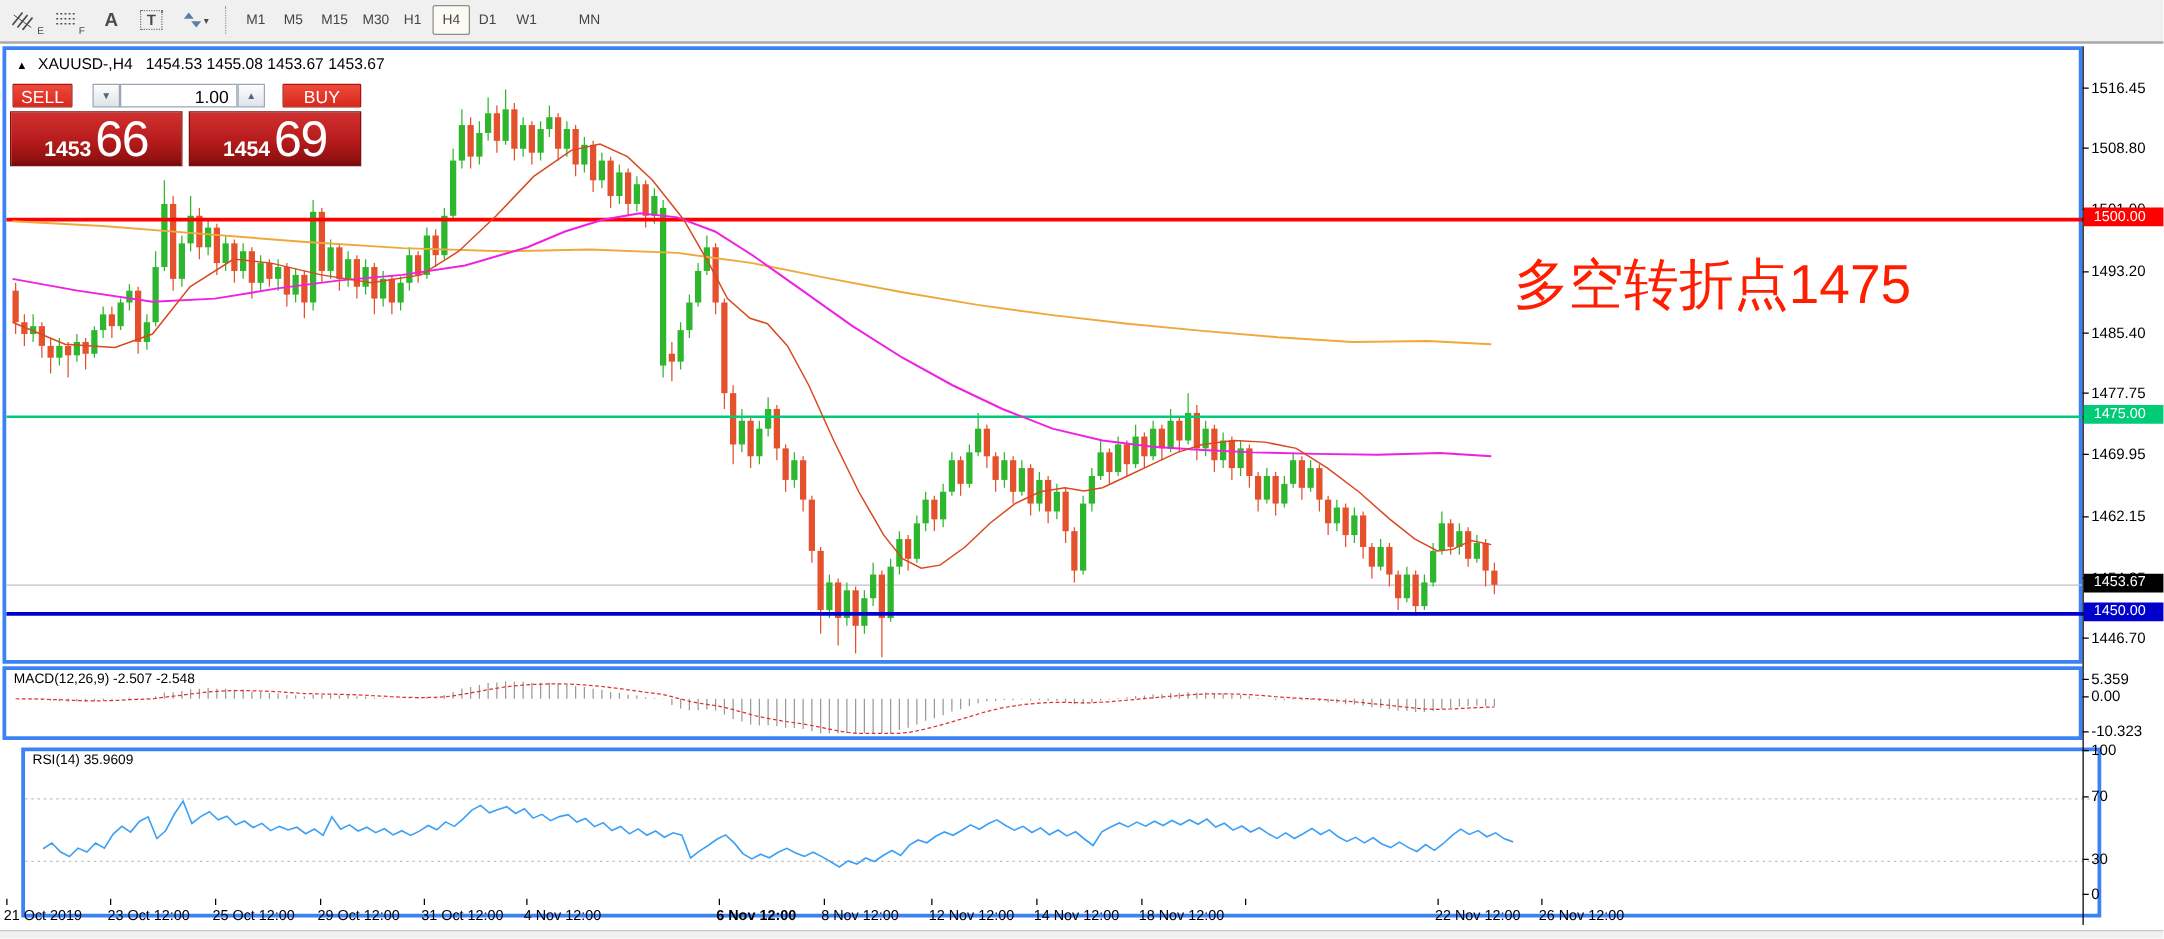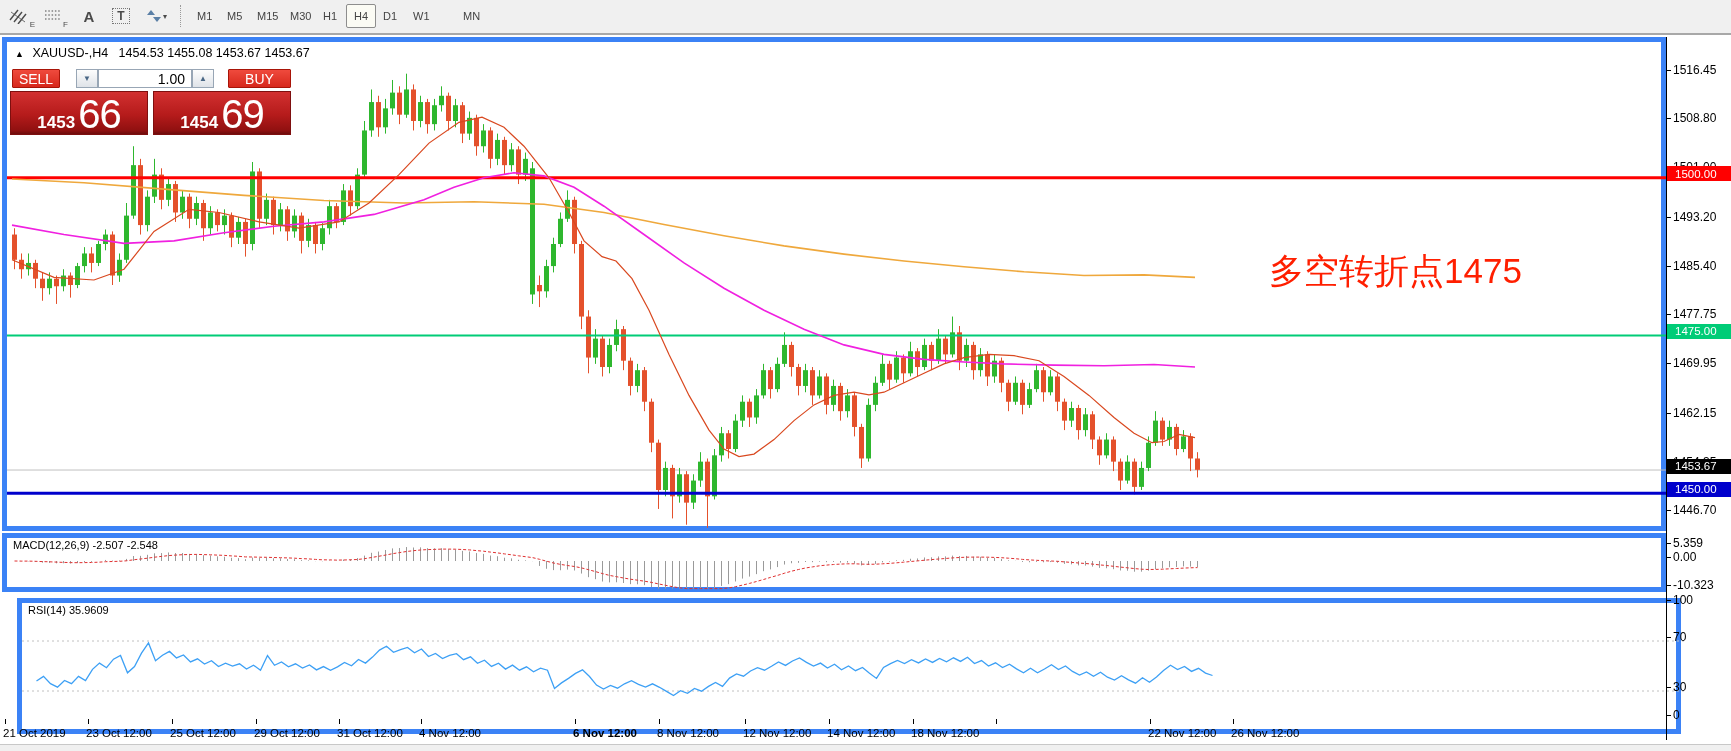--- a/index.html
+++ b/index.html
@@ -9,21 +9,21 @@
   #toolbar{position:absolute;left:0;top:0;width:1731px;height:33px;background:#f0f0f0;}
   #toolbar-divider{position:absolute;left:0;top:33px;width:1731px;height:2px;background:#a8a8a8;}
   .tool-btn{position:absolute;top:3px;height:26px;display:flex;align-items:center;justify-content:center;
             color:#4a4a4a;cursor:default;}
   .tool-sub{font-size:8px;color:#4a4a4a;align-self:flex-end;margin-left:1px;}
   .tb-sep{position:absolute;top:5px;height:22px;border-left:1px dotted #9a9a9a;}
   .tf-btn{position:absolute;top:4px;height:24px;padding:0 7px;display:flex;align-items:center;
           font-size:11px;color:#444;}
   .tf-btn.active{background:#fbfbf4;border:1px solid #8d8d8d;border-radius:2px;height:22px;}
   
-  .panel{position:absolute;left:2px;width:1664px;background:#fff;border:5px solid #3b82f6;box-sizing:border-box;}
+  .panel{position:absolute;left:2px;width:1664px;background:#fff;border:3px solid #3b82f6;box-sizing:border-box;}
   #main-panel{top:37px;height:494px;}
   #macd-panel{top:533px;height:59px;}
   #rsi-panel{top:598px;height:136px;margin-left:15px;}
   .panel svg{position:absolute;left:0;top:0;}
   .ind-label{position:absolute;left:6px;top:1px;font-size:11px;color:#000;white-space:nowrap;}
   
   #chart-title{position:absolute;left:8px;top:4px;font-size:12.5px;color:#000;white-space:nowrap;}
   #chart-title .tri{font-size:9px;margin-right:5px;}
   .trade-btn{position:absolute;height:19px;display:flex;align-items:center;justify-content:center;
              color:#fff;font-size:14px;background:linear-gradient(#ef4a3d,#d7281c);
@@ -33,21 +33,21 @@
             font-size:8px;color:#4a6785;}
   #vol-field{position:absolute;left:91px;top:27px;width:94px;height:19px;border:1px solid #98a6b5;
              box-sizing:border-box;background:#fff;font-size:14px;text-align:right;padding-right:6px;
              font-family:"Liberation Sans",sans-serif;}
   .price-pane{position:absolute;top:49px;width:138px;height:44px;color:#fff;
               background:linear-gradient(#d23030 0%,#b51b1b 55%,#8f1010 92%,#6d0c0c 100%);
               border:1px solid #7e0f0f;box-sizing:border-box;display:flex;align-items:baseline;justify-content:center;}
   .price-small{font-size:17px;font-weight:bold;margin-right:3px;}
   .price-big{font-size:40px;font-weight:500;letter-spacing:-1px;}
   
-  #annotation{position:absolute;left:1262px;top:158px;font-size:35px;white-space:nowrap;margin-top:48px;}
+  #annotation{position:absolute;left:1206px;top:158px;font-size:44px;white-space:nowrap;}
   
   .axis-label{position:absolute;left:1673px;font-size:12px;color:#000;white-space:nowrap;}
   .axis-tick{position:absolute;left:1666px;width:5px;height:1px;background:#000;}
   .axis-badge{position:absolute;left:1667px;width:64px;height:15px;color:#fff;font-size:11.5px;
               display:flex;align-items:center;padding-left:8px;box-sizing:border-box;}
   #scale-line{position:absolute;left:1666px;top:37px;width:1px;height:703px;background:#000;}
   .time-tick{position:absolute;top:719px;width:1px;height:5px;background:#000;}
   .time-label{position:absolute;top:727px;font-size:11.5px;color:#000;white-space:nowrap;}
   #bottom-strip{position:absolute;left:0;top:744px;width:1731px;height:7px;background:#f0f0f0;border-top:1px solid #c8c8c8;}
 </style>

